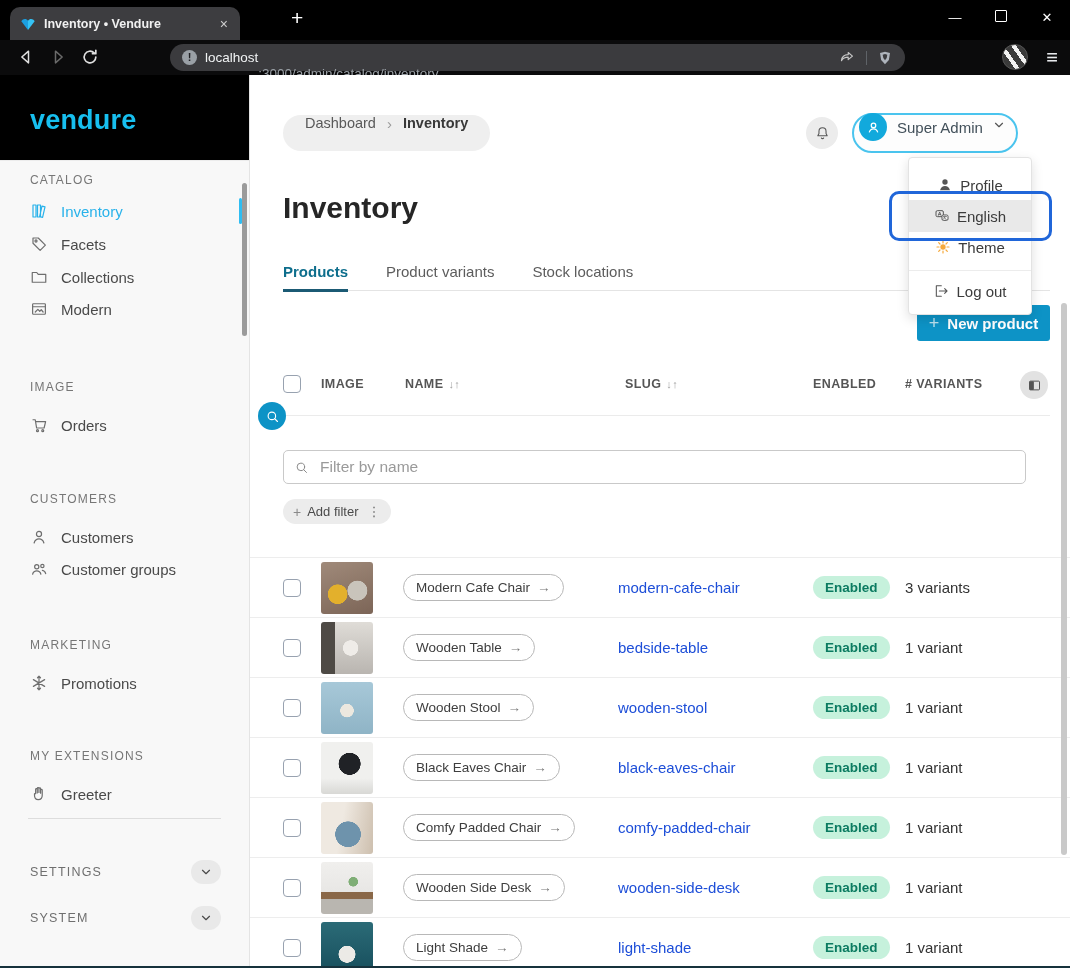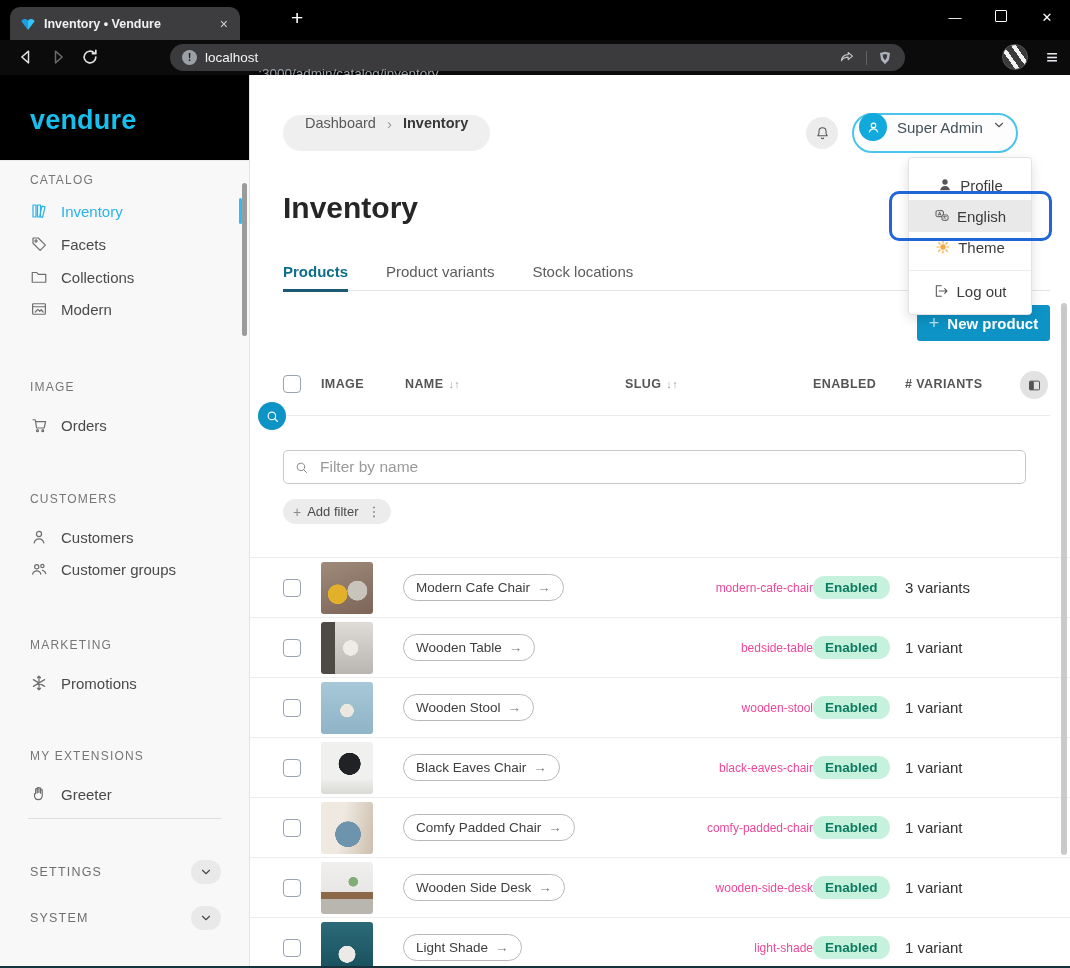--- a/index.html
+++ b/index.html
@@ -105,21 +105,21 @@
               display:inline-flex;align-items:center;padding:0 10px;font-size:13px;color:#4a4a4a;gap:6px;}
   .af-plus{color:#8a8a8a;font-size:14px;}
   .af-dots{color:#6a6a6a;margin-left:3px;font-size:13px;}
   .rows{position:absolute;left:0;right:0;top:482px;}
   .trow{height:59px;border-top:1px solid #ededed;}
   .cb{width:18px;height:18px;border:1.5px solid #98a2b0;border-radius:4px;box-sizing:border-box;background:#fff;}
   .thumb{width:52px;height:52px;border-radius:3px;margin-left:20px;}
   .name-pill{margin-left:30px;justify-self:start;display:inline-flex;align-items:center;padding:5px 12px;
              border:1px solid #b8b8b8;border-radius:15px;font-size:13.5px;color:#3e3e3e;gap:7px;white-space:nowrap;}
   .name-arr{color:#777;}
-  .slug{font-size:12px;color:#ec4899;text-align:right;}
+  .slug{font-size:15px;color:#1d4ed8;}
   .badge{justify-self:start;padding:4px 12px;border-radius:13px;background:#c6f1dc;color:#0b7b61;font-size:13.5px;font-weight:700;}
   .variants{font-size:15px;color:#333;}
   .page-scroll{position:absolute;right:3px;top:228px;width:6px;height:552px;background:#c9c9c9;border-radius:3px;}
   
   .thumb-1{background:radial-gradient(circle at 32% 62%,#e3b02c 0 20%,rgba(0,0,0,0) 21%),
            radial-gradient(circle at 70% 55%,#c9c4bb 0 21%,rgba(0,0,0,0) 22%),linear-gradient(160deg,#a08a7a,#7c6557);}
   .thumb-2{background:linear-gradient(90deg,#4e4a45 0 26%,rgba(0,0,0,0) 26%),
            radial-gradient(circle at 57% 50%,#efece8 0 19%,rgba(0,0,0,0) 20%),linear-gradient(180deg,#dfdcd7,#b9b5b0);}
   .thumb-3{background:radial-gradient(circle at 50% 55%,#ece8df 0 17%,rgba(0,0,0,0) 18%),linear-gradient(180deg,#a7c8d8,#8fb4c6);}
   .thumb-4{background:radial-gradient(circle at 55% 42%,#202226 0 26%,rgba(0,0,0,0) 27%),linear-gradient(180deg,#f0f0ee 70%,#d8d8d5);}

